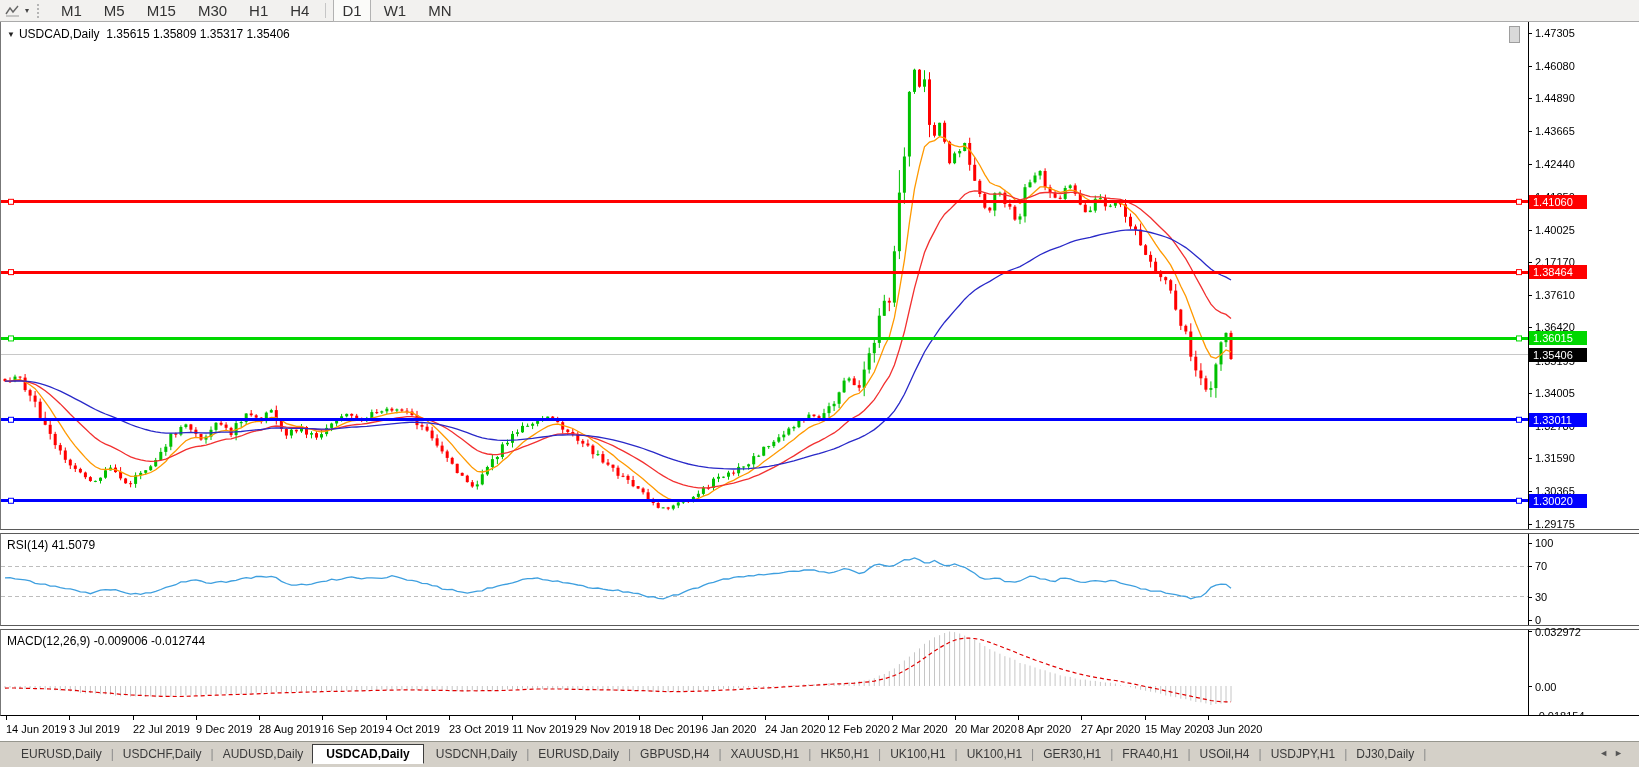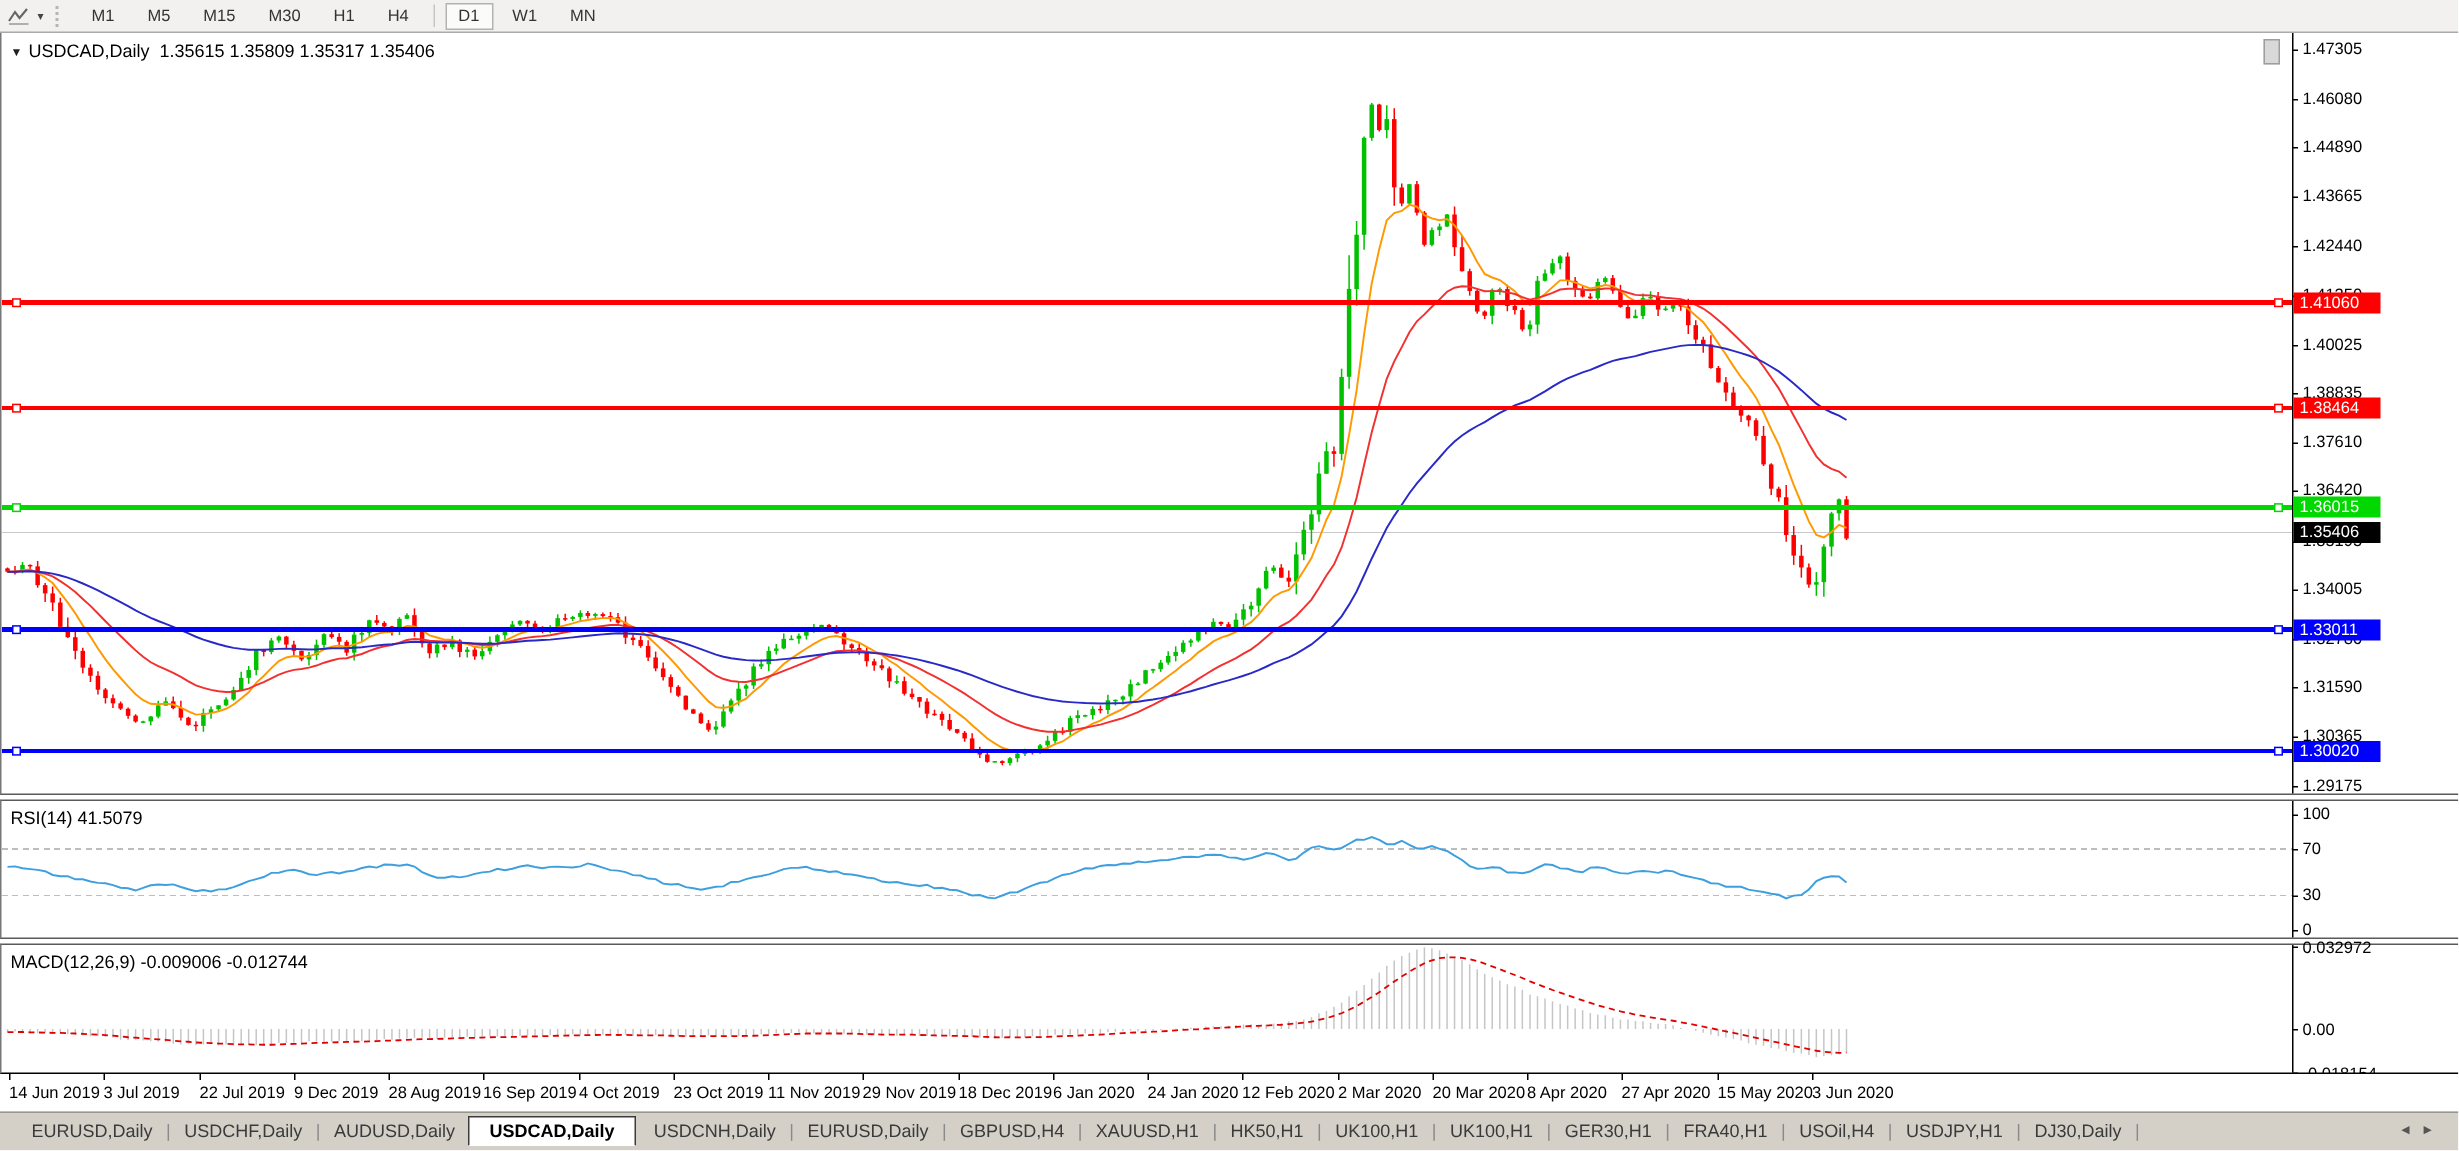--- a/index.html
+++ b/index.html
@@ -4,21 +4,21 @@
 <style>
   html,body{margin:0;padding:0;background:#fff;}
   .app{position:relative;width:1639px;height:767px;background:#fff;overflow:hidden;
        font-family:"Liberation Sans",sans-serif;-webkit-font-smoothing:none;}
   
   .toolbar{position:absolute;left:0;top:0;width:1639px;height:22px;background:#f2f1ef;
            border-bottom:1px solid #aaa;display:flex;align-items:center;box-sizing:border-box;}
   .tool-icon{display:flex;align-items:center;padding:0 3px 0 5px;color:#555;}
   .tool-caret{font-size:8px;color:#444;padding:0 2px;}
   .grip{width:3px;height:14px;border-left:2px dotted #b5b5b5;margin:0 8px 0 6px;}
-  .tf-btn{font-size:11px;color:#333;padding:2px 8px;margin:0 2px;border:1px solid transparent;}
+  .tf-btn{font-size:15px;color:#333;padding:2px 8px;margin:0 2px;border:1px solid transparent;}
   .tf-btn.active{background:#fbfbf9;border:1px solid #b2b2b2;}
   .tb-sep{width:1px;height:15px;background:#c6c6c6;margin:0 5px;}
   
   .chart-window{position:absolute;left:0;top:22px;width:1639px;height:719px;background:#fff;border-radius:32px;}
   .pane{position:absolute;left:0;width:1639px;background:#fff;box-sizing:border-box;}
   #price-pane{top:0;height:508px;border-bottom:1px solid #5a5a5a;border-left:1px solid #777;}
   #rsi-pane{top:511px;height:93px;border-top:1px solid #5a5a5a;border-bottom:1px solid #5a5a5a;border-left:1px solid #777;}
   #macd-pane{top:607px;height:87px;border-top:1px solid #5a5a5a;border-bottom:1px solid #000;border-left:1px solid #777;}
   .pane svg{position:absolute;left:0;top:0;}
   .vaxis-line{position:absolute;left:1527px;top:0;bottom:0;width:1px;background:#000;}
@@ -602,21 +602,21 @@
           <div class="tick-label" style="top: 70px;">1.44890</div>
           <div class="tick-dash" style="top: 109px;"></div>
           <div class="tick-label" style="top: 103px;">1.43665</div>
           <div class="tick-dash" style="top: 142px;"></div>
           <div class="tick-label" style="top: 136px;">1.42440</div>
           <div class="tick-dash" style="top: 175px;"></div>
           <div class="tick-label" style="top: 169px;">1.41250</div>
           <div class="tick-dash" style="top: 208px;"></div>
           <div class="tick-label" style="top: 202px;">1.40025</div>
           <div class="tick-dash" style="top: 240px;"></div>
-          <div class="tick-label" style="top: 234px;">1.38835</div>
+          <div class="tick-label" style="top: 234px;">2.17170</div>
           <div class="tick-dash" style="top: 273px;"></div>
           <div class="tick-label" style="top: 267px;">1.37610</div>
           <div class="tick-dash" style="top: 305px;"></div>
           <div class="tick-label" style="top: 299px;">1.36420</div>
           <div class="tick-dash" style="top: 339px;"></div>
           <div class="tick-label" style="top: 333px;">1.35195</div>
           <div class="tick-dash" style="top: 371px;"></div>
           <div class="tick-label" style="top: 365px;">1.34005</div>
           <div class="tick-dash" style="top: 404px;"></div>
           <div class="tick-label" style="top: 398px;">1.32780</div>

